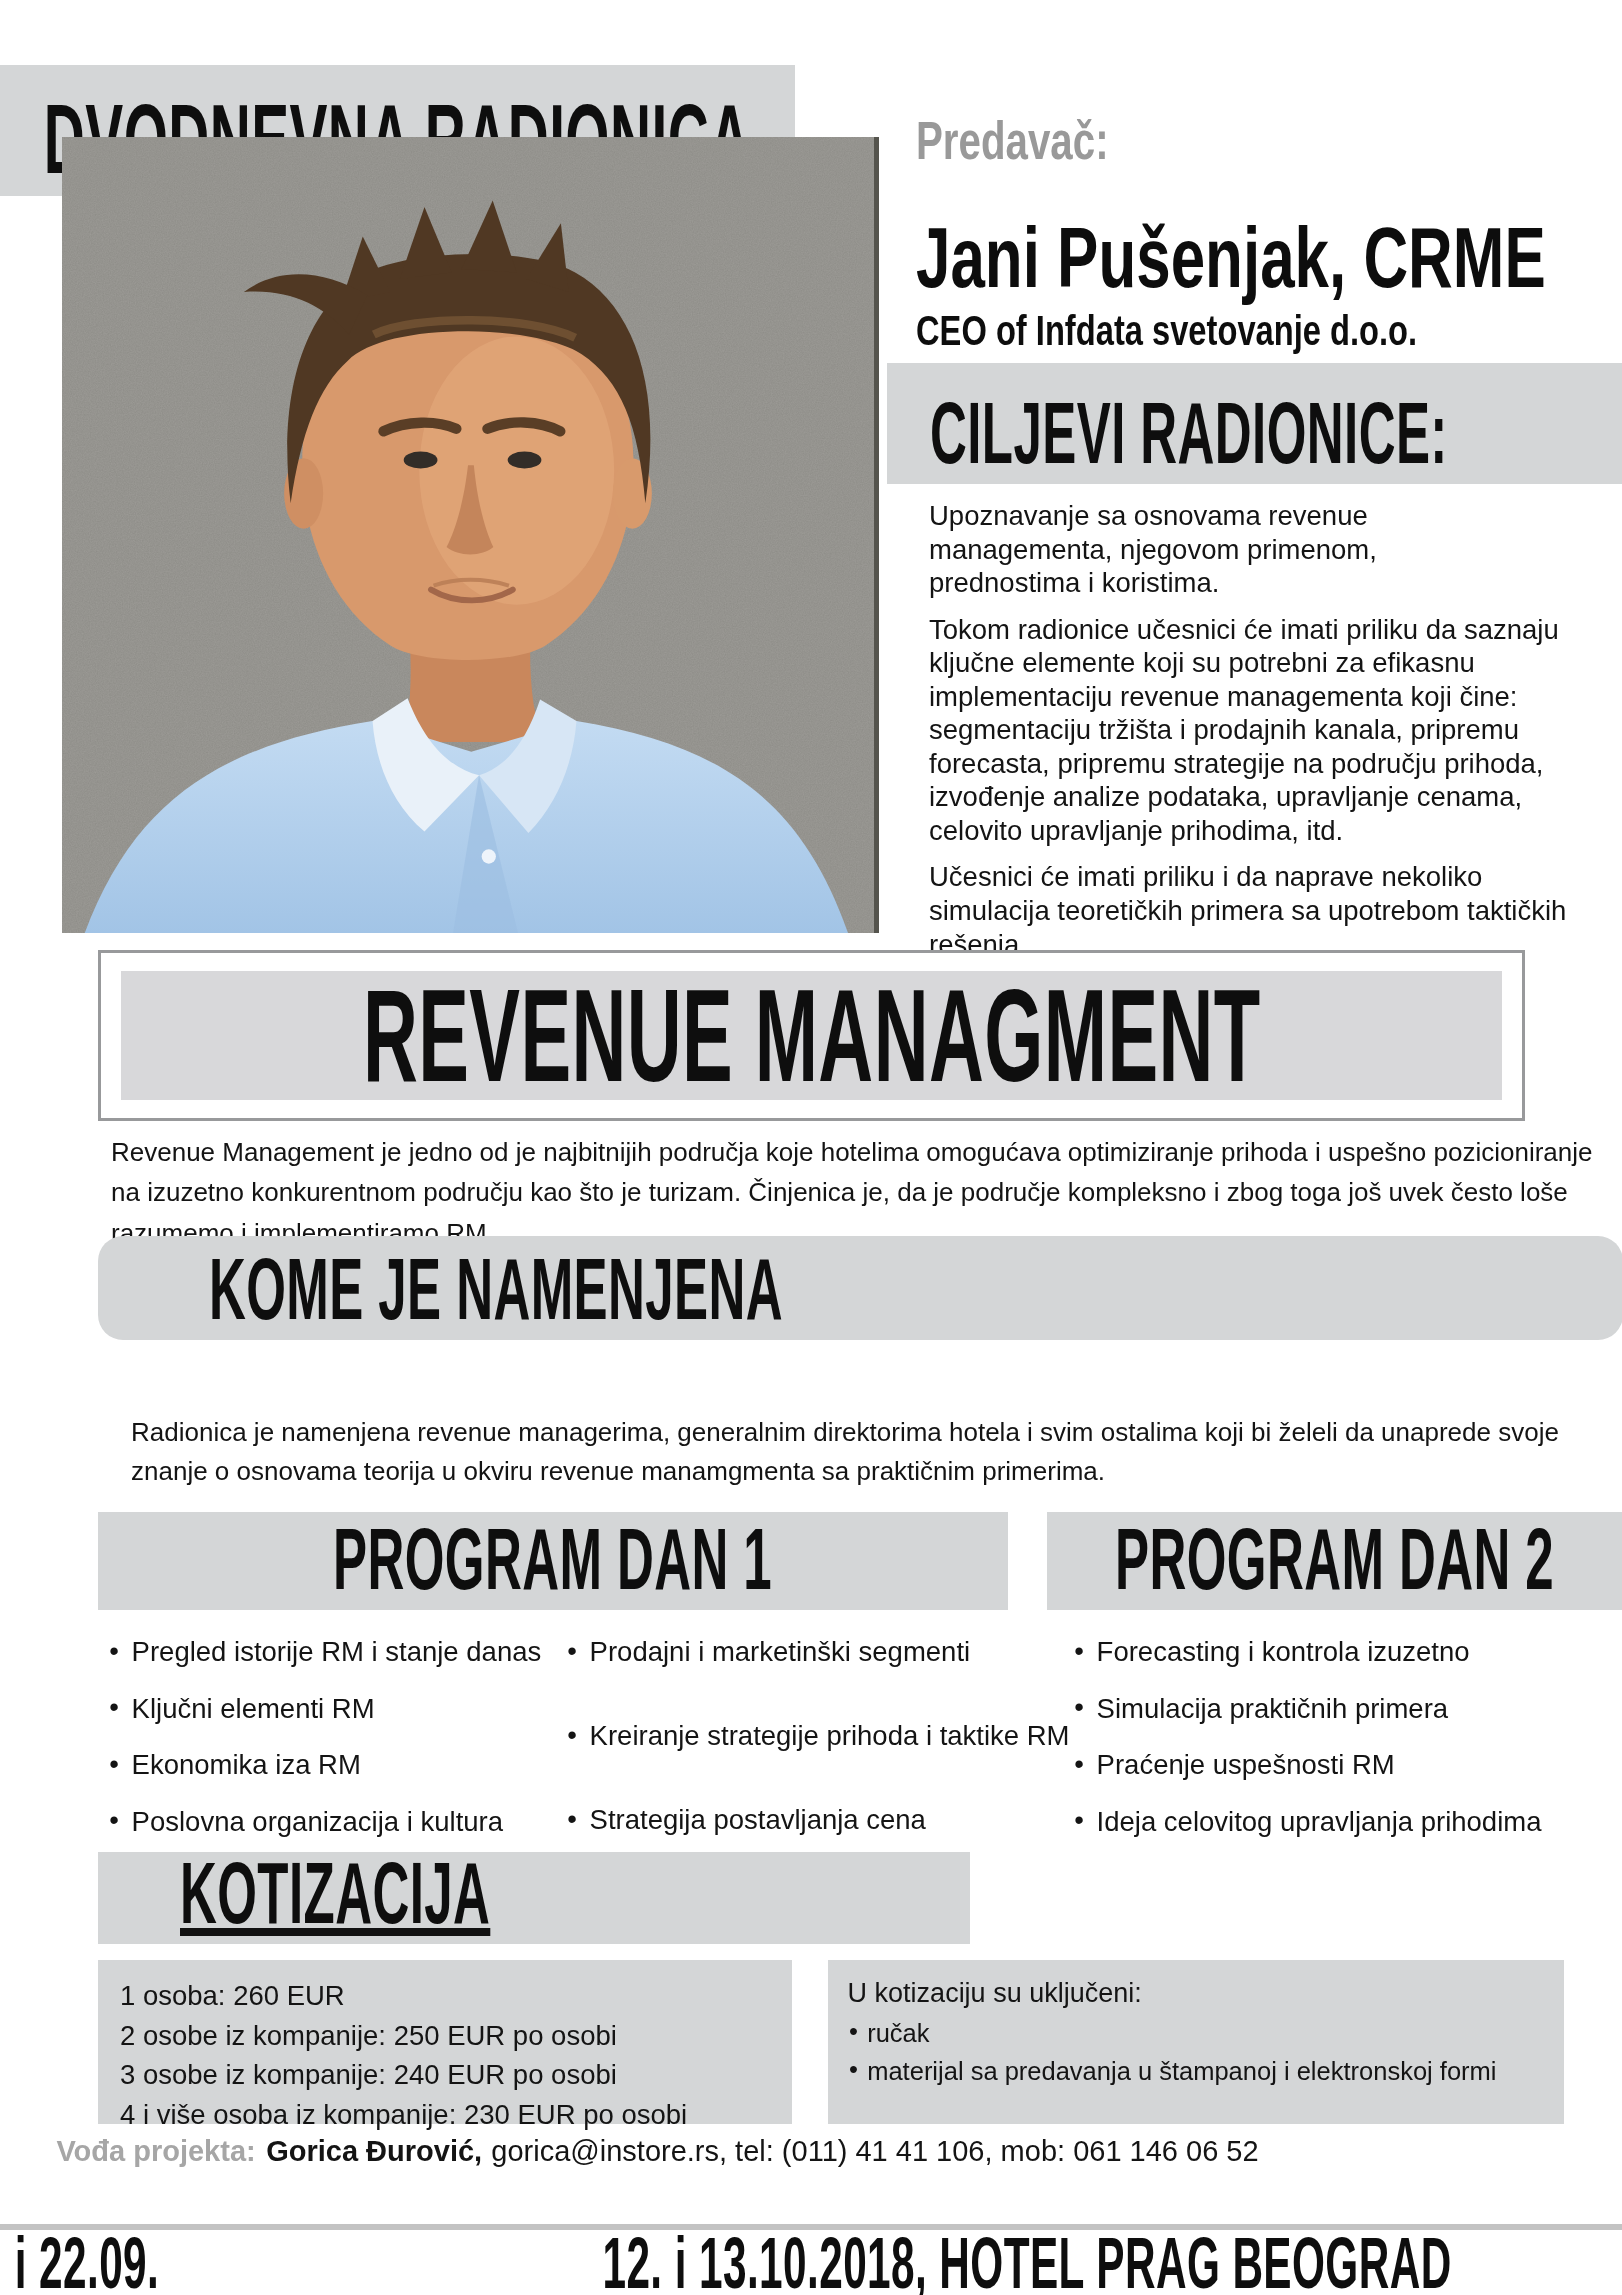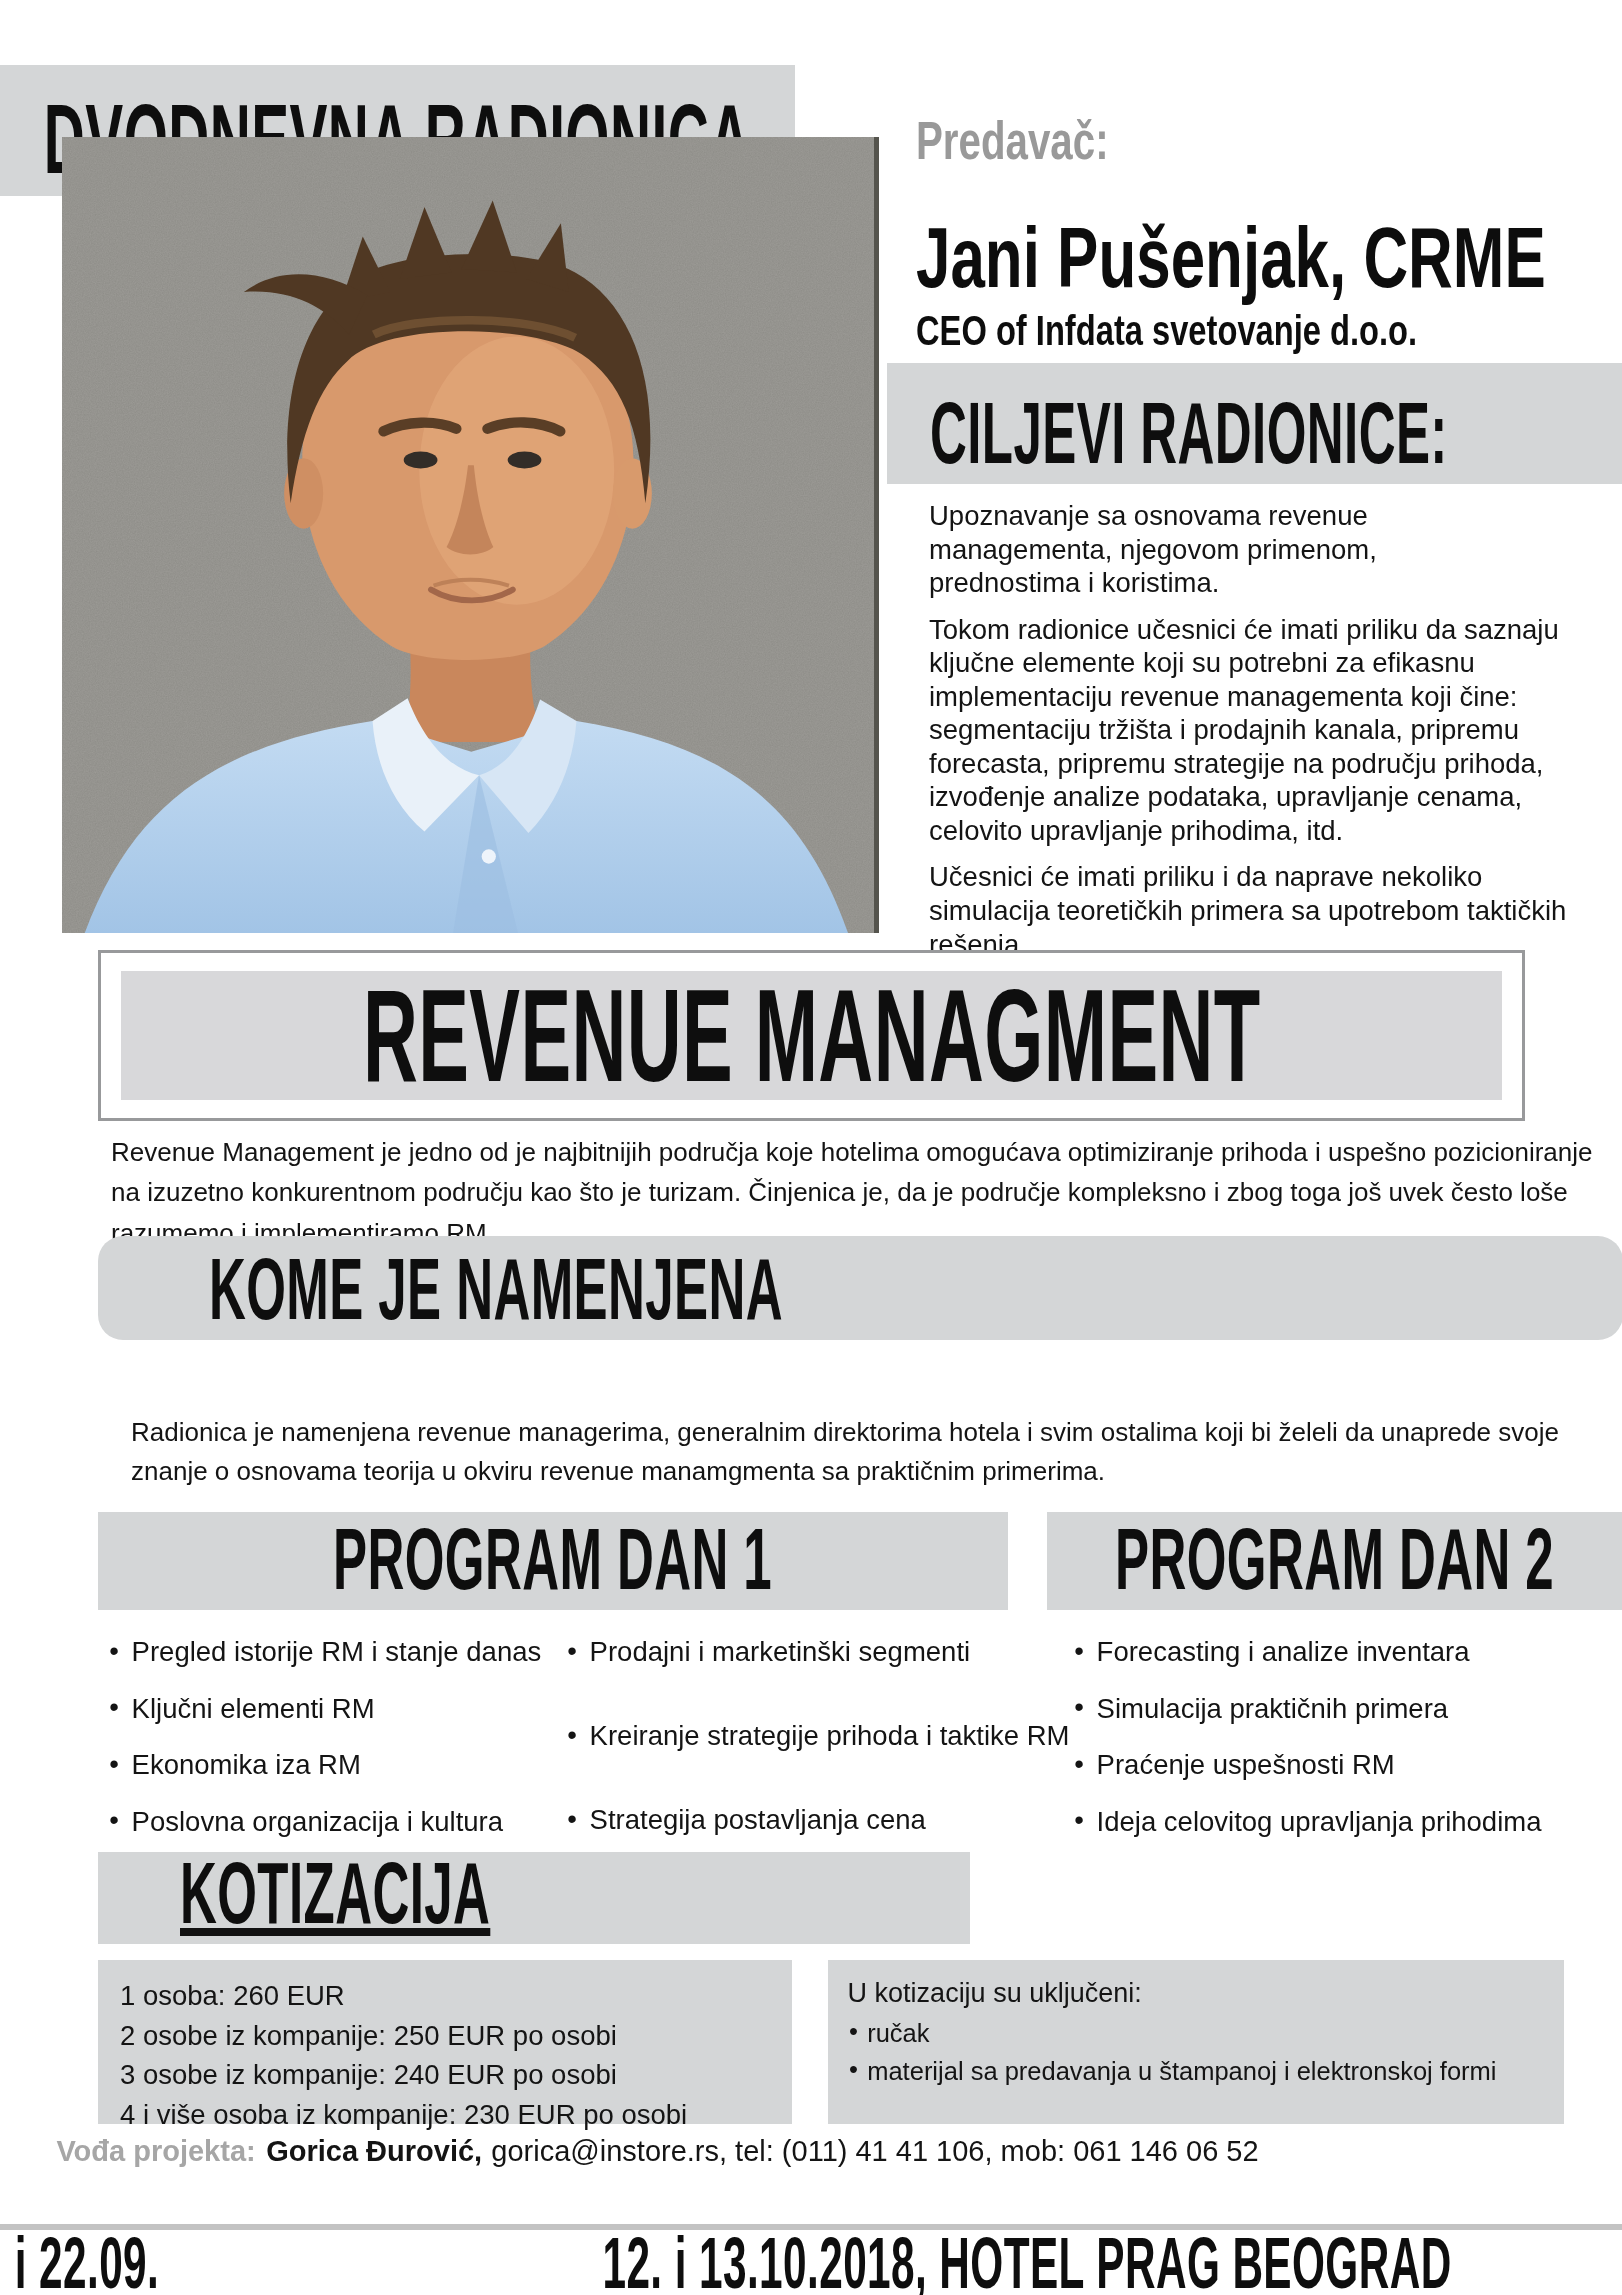--- a/index.html
+++ b/index.html
@@ -187,21 +187,21 @@
     <div class="blt">Kreiranje strategije prihoda i taktike RM</div>
     <div class="blt">Strategija postavljanja cena</div>
   </div>
   <div class="blist d1a">
     <div class="blt">Pregled istorije RM i stanje danas</div>
     <div class="blt">Ključni elementi RM</div>
     <div class="blt">Ekonomika iza RM</div>
     <div class="blt">Poslovna organizacija i kultura</div>
   </div>
   <div class="blist d2l">
-    <div class="blt">Forecasting i analize inventara</div>
+    <div class="blt">Forecasting i kontrola izuzetno</div>
     <div class="blt">Simulacija praktičnih primera</div>
     <div class="blt">Praćenje uspešnosti RM</div>
     <div class="blt">Ideja celovitog upravljanja prihodima</div>
   </div>
 
   <div class="band band-kot">
     <span class="hc sxL">KOTIZACIJA</span>
   </div>
   <div class="gbox box-price">
     <div class="pline">1 osoba: 260 EUR</div>

